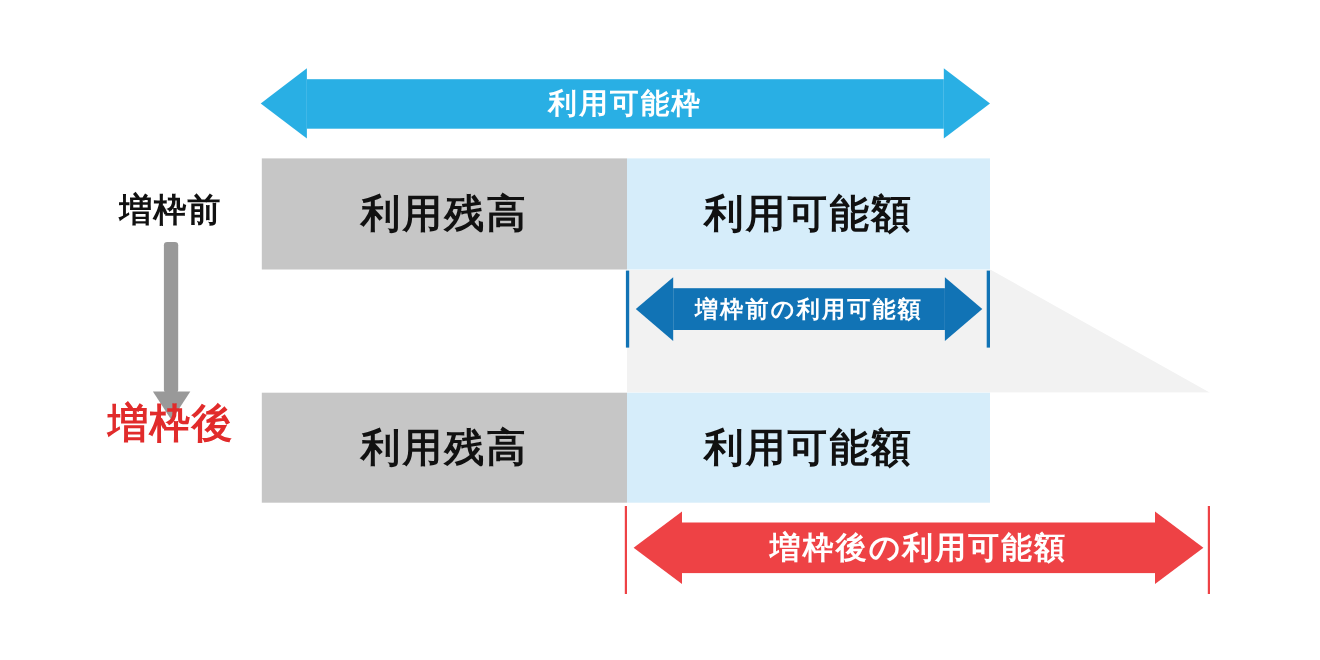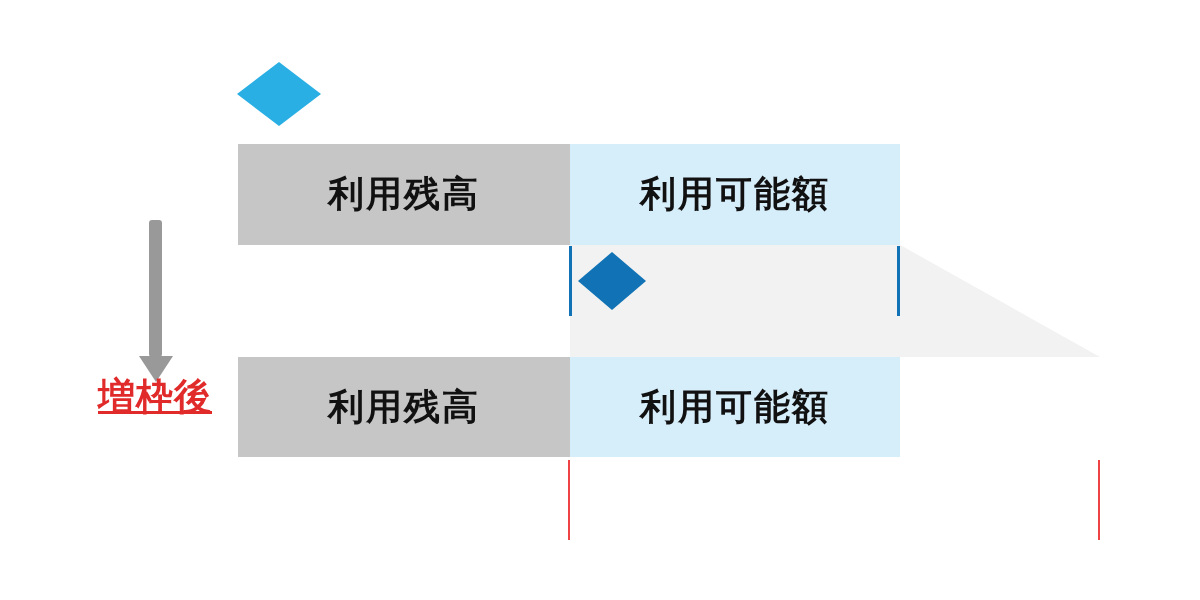--- a/index.html
+++ b/index.html
@@ -60,48 +60,62 @@
 </style>
 </head>
 <body>
 
 <div class="canvas">
 
   <div class="abs connector"></div>
 
   <div class="abs darrow a-top" style="left:237px; top:62px; width:663px; height:64px;">
     <div class="head l"></div>
+    <div class="shaft">
+      <span>利用可能枠</span>
+    </div>
     <div class="head r"></div>
   </div>
 
+  <div class="abs row-label before" style="left:85px; top:166px; width:140px; height:50px;">増枠前</div>
 
   <div class="abs bar bar-gray" style="left:238px; top:144px; width:332px; height:101px;">
     <span>利用残高</span>
   </div>
   <div class="abs bar bar-light" style="left:570px; top:144px; width:330px; height:101px;">
     <span>利用可能額</span>
   </div>
 
   <div class="abs tick tick-blue" style="left:569px; top:246px; height:70px;"></div>
   <div class="abs tick tick-blue" style="left:897px; top:246px; height:70px;"></div>
 
   <div class="abs darrow a-mid" style="left:578px; top:252px; width:315px; height:58px;">
     <div class="head l"></div>
+    <div class="shaft">
+      <span>増枠前の利用可能額</span>
+    </div>
     <div class="head r"></div>
   </div>
 
   <div class="abs down-shaft"></div>
   <div class="abs down-head"></div>
 
-  <div class="abs row-label after" style="left:75px; top:372px; width:160px; height:50px;text-decoration:underline;">増枠後</div>
+  <div class="abs row-label after" style="left:75px; top:360px; width:160px; height:50px;">増枠後</div>
 
   <div class="abs bar bar-gray" style="left:238px; top:357px; width:332px; height:100px;">
     <span>利用残高</span>
   </div>
   <div class="abs bar bar-light" style="left:570px; top:357px; width:330px; height:100px;">
     <span>利用可能額</span>
   </div>
 
   <div class="abs tick tick-red" style="left:568px; top:460px; height:80px;"></div>
   <div class="abs tick tick-red" style="left:1098px; top:460px; height:80px;"></div>
 
+  <div class="abs darrow a-bot" style="left:576px; top:465px; width:518px; height:66px;">
+    <div class="head l"></div>
+    <div class="shaft">
+      <span>増枠後の利用可能額</span>
+    </div>
+    <div class="head r"></div>
+  </div>
 
 </div>
 
 </body></html>

